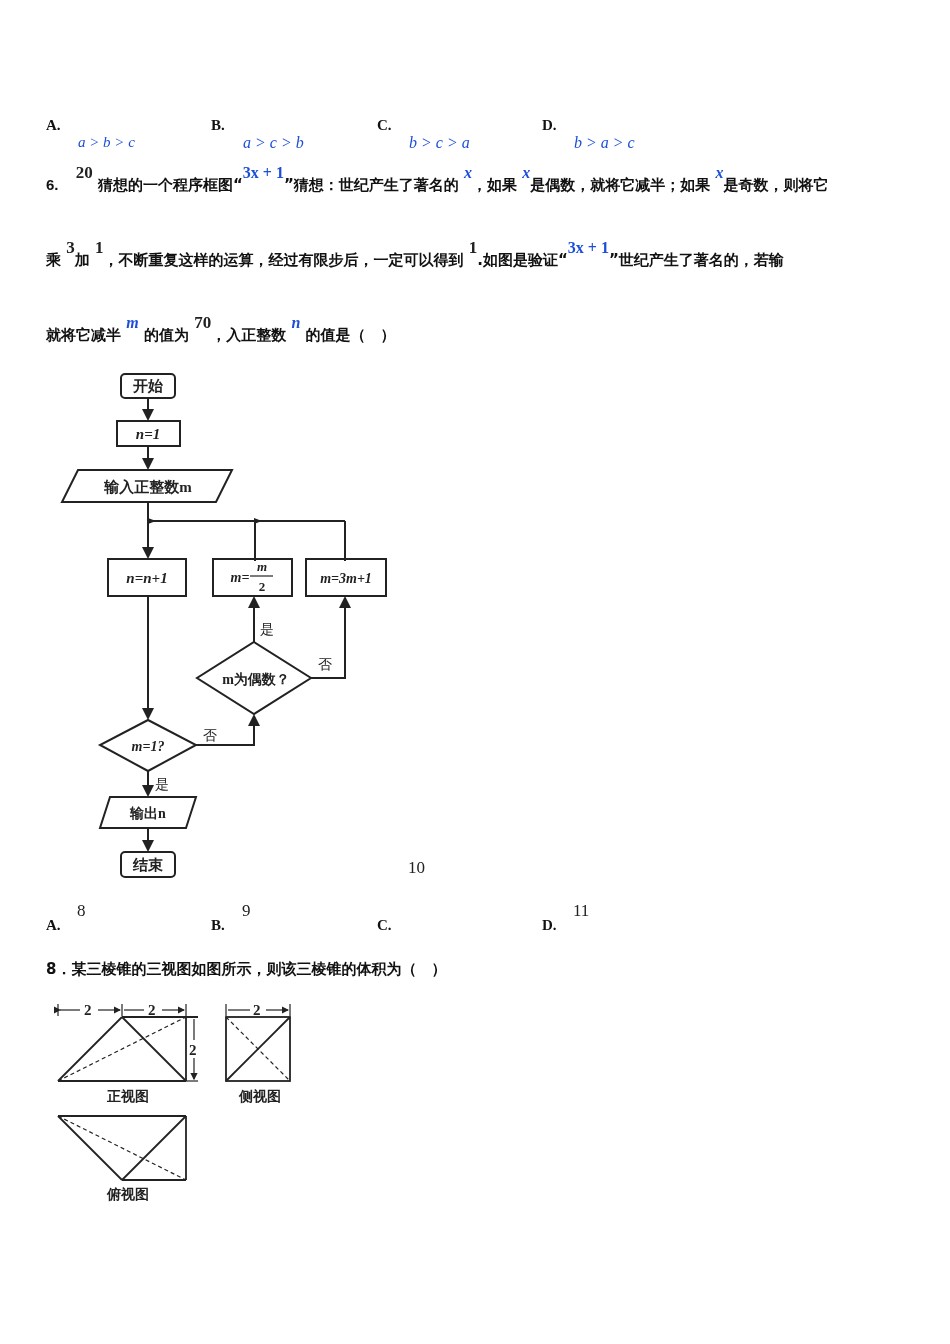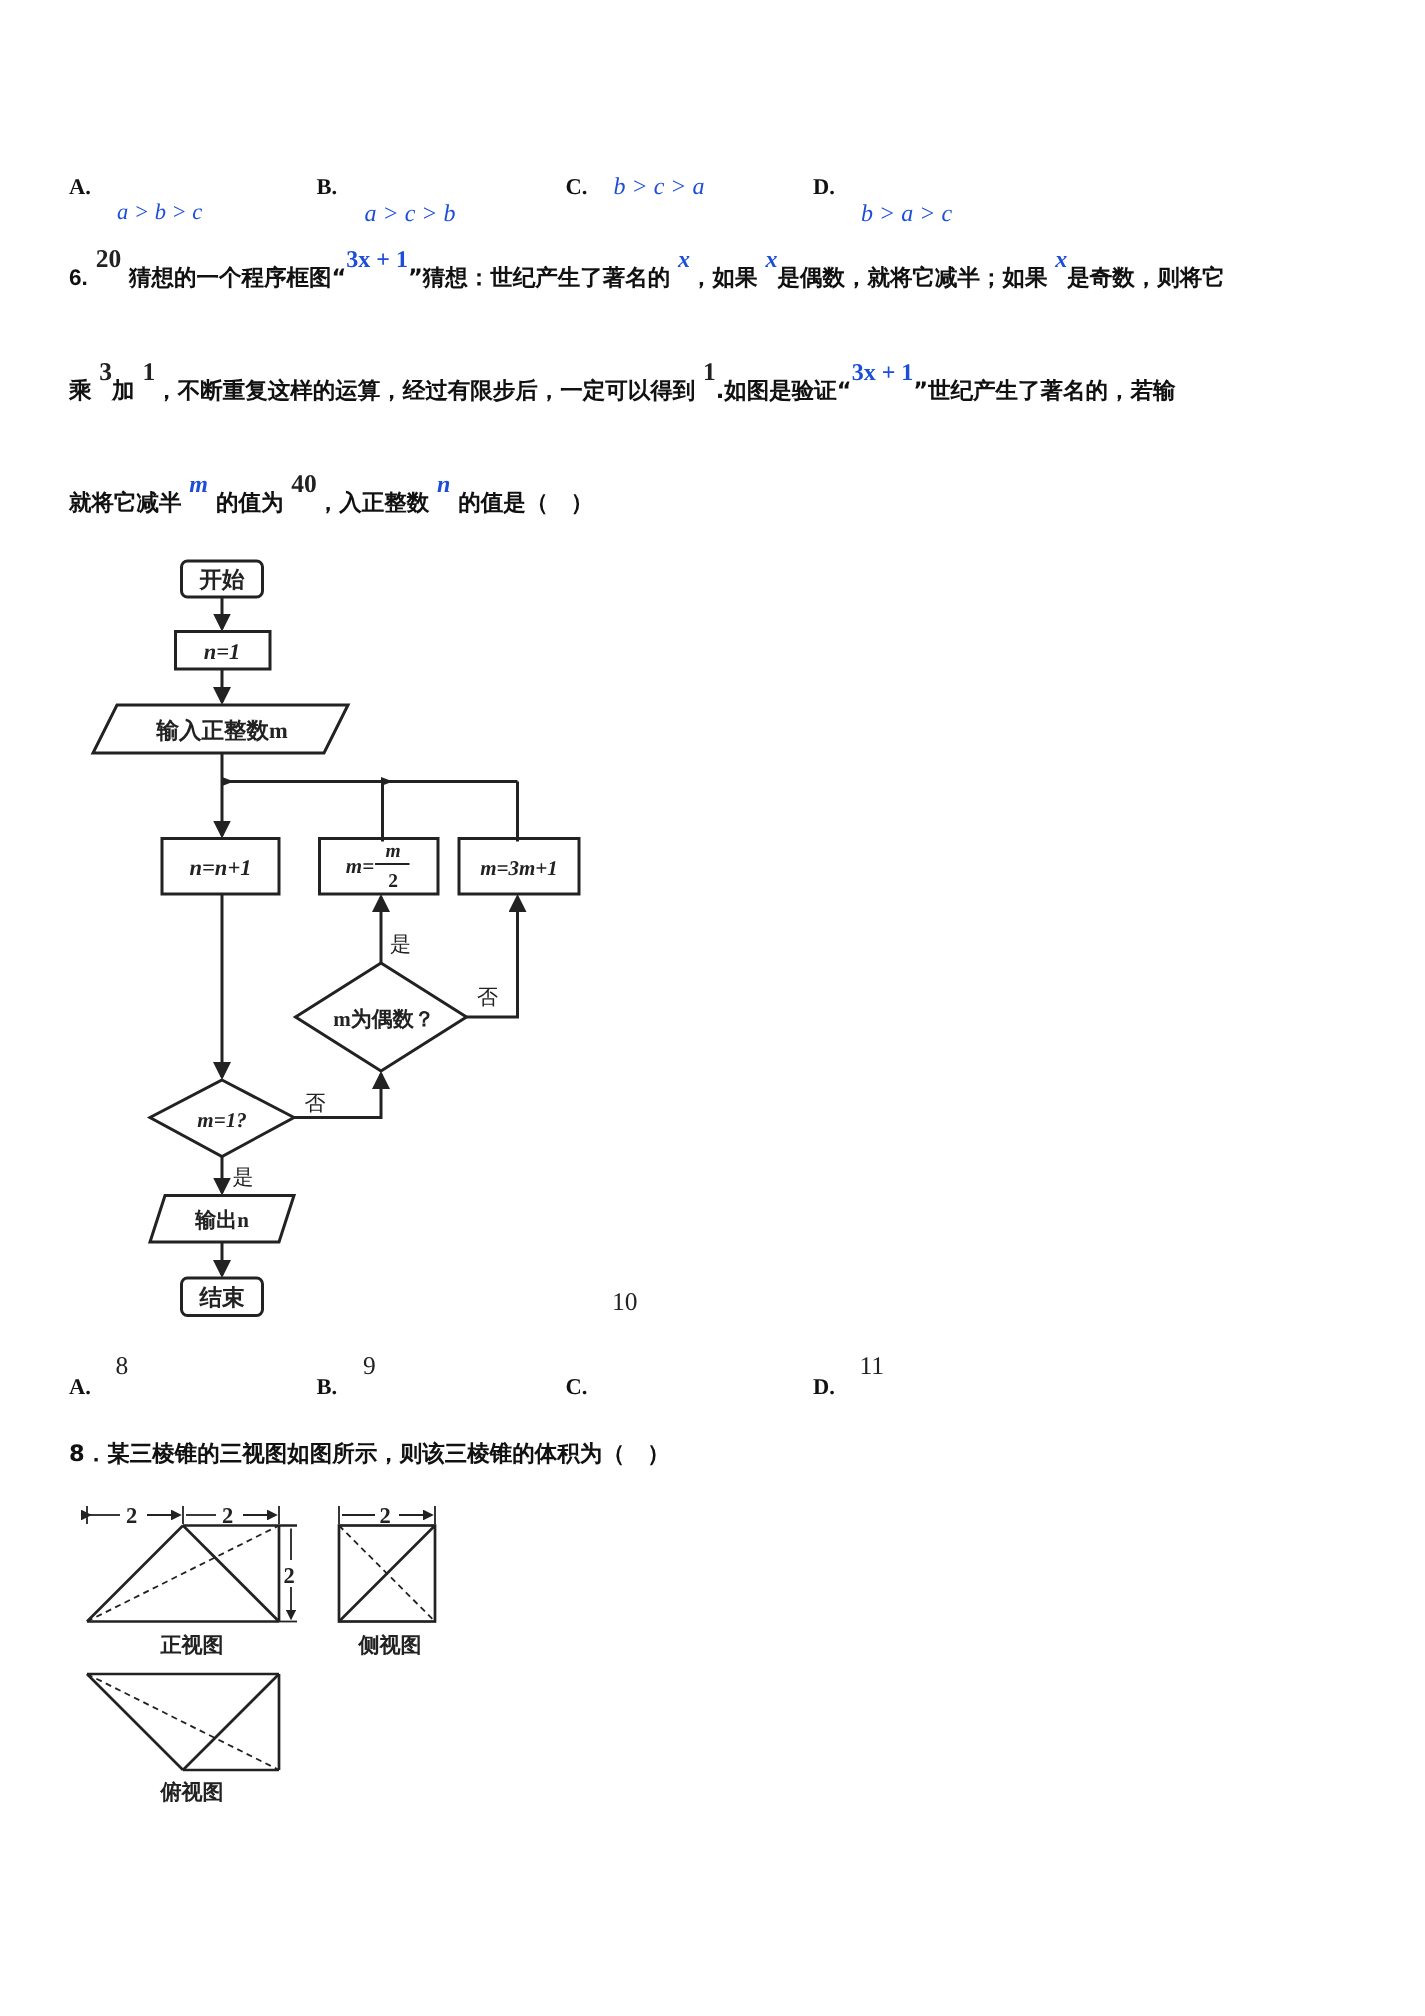--- a/index.html
+++ b/index.html
@@ -16,46 +16,46 @@
 </style>
 </head>
 <body>
 
 <div>
   <span class="abs opt-label" style="left:46px;top:117px">A.</span>
   <span class="abs math" style="left:78px;top:102px;font-size:15px">a &gt; b &gt; c</span>
   <span class="abs opt-label" style="left:211px;top:117px">B.</span>
   <span class="abs math" style="left:243px;top:102px">a &gt; c &gt; b</span>
   <span class="abs opt-label" style="left:377px;top:117px">C.</span>
-  <span class="abs math" style="left:409px;top:84px">b &gt; c &gt; a</span>
+  <span class="abs math" style="left:409px;top:102px">b &gt; c &gt; a</span>
   <span class="abs opt-label" style="left:542px;top:117px">D.</span>
   <span class="abs math" style="left:574px;top:102px">b &gt; a &gt; c</span>
 </div>
 
 <div class="abs line cn" style="left:46px;top:175px">
   <span style="font-family:'Liberation Sans',sans-serif">6.</span>
-  <span class="mathn sup" style="">20</span>
+  <span class="mathn sup" style="margin-left:12px">20</span>
   <span>猜想的一个程序框图“</span><span class="math sup" style="font-style:normal">3x + 1</span><span>”猜想：世纪产生了著名的</span>
   <span class="math sup">x</span><span>，如果</span>
   <span class="math sup">x</span><span>是偶数，就将它减半；如果</span>
   <span class="math sup">x</span><span>是奇数，则将它</span>
 </div>
 
 <div class="abs line cn" style="left:46px;top:250px">
   <span>乘</span>
   <span class="mathn sup">3</span><span>加</span>
   <span class="mathn sup">1</span><span>，不断重复这样的运算，经过有限步后，一定可以得到</span>
   <span class="mathn sup">1</span><span>.如图是验证“</span><span class="math sup" style="font-style:normal">3x + 1</span><span>”世纪产生了著名的，若输</span>
 </div>
 
 <div class="abs line cn" style="left:46px;top:325px">
   <span>就将它减半</span>
   <span class="math sup">m</span>
   <span>的值为</span>
-  <span class="mathn sup">40</span><span>，入正整数</span>
+  <span class="mathn sup">70</span><span>，入正整数</span>
   <span class="math sup">n</span>
   <span>的值是（　）</span>
 </div>
 
 <svg class="abs" style="left:0;top:0" width="950" height="1344">
   <defs>
     <marker id="ah" markerWidth="6" markerHeight="6" refX="5" refY="3" orient="auto">
       <path d="M0,0 L6,3 L0,6 Z" fill="#222"></path>
     </marker>
   </defs>

